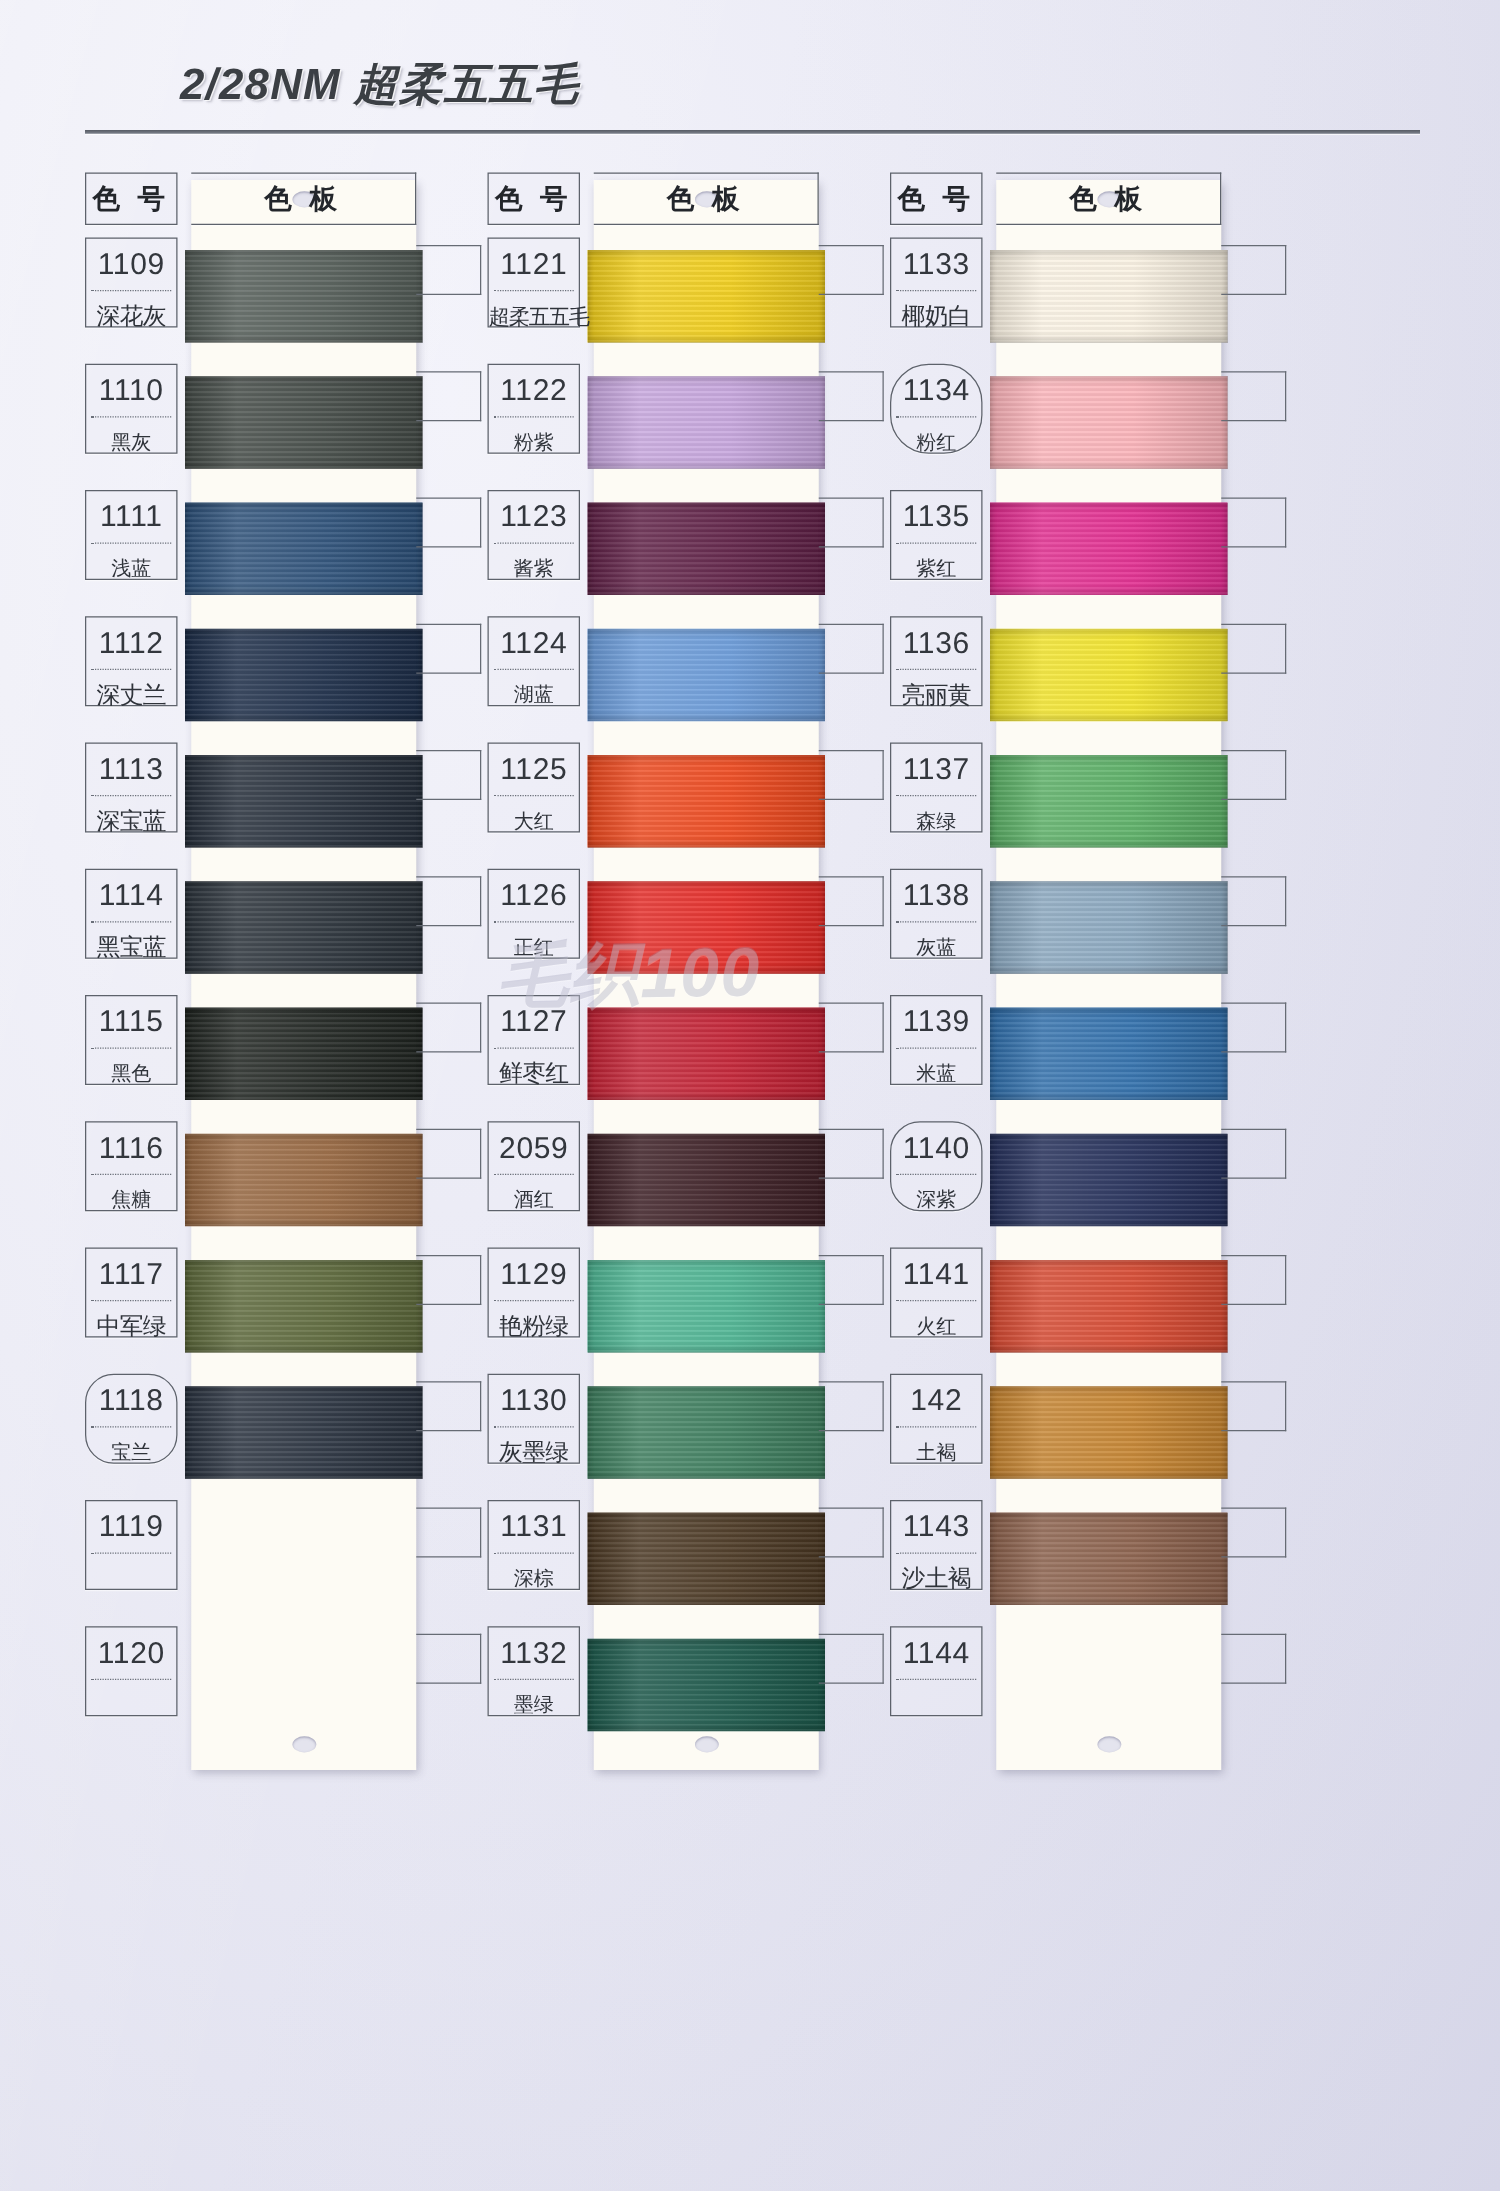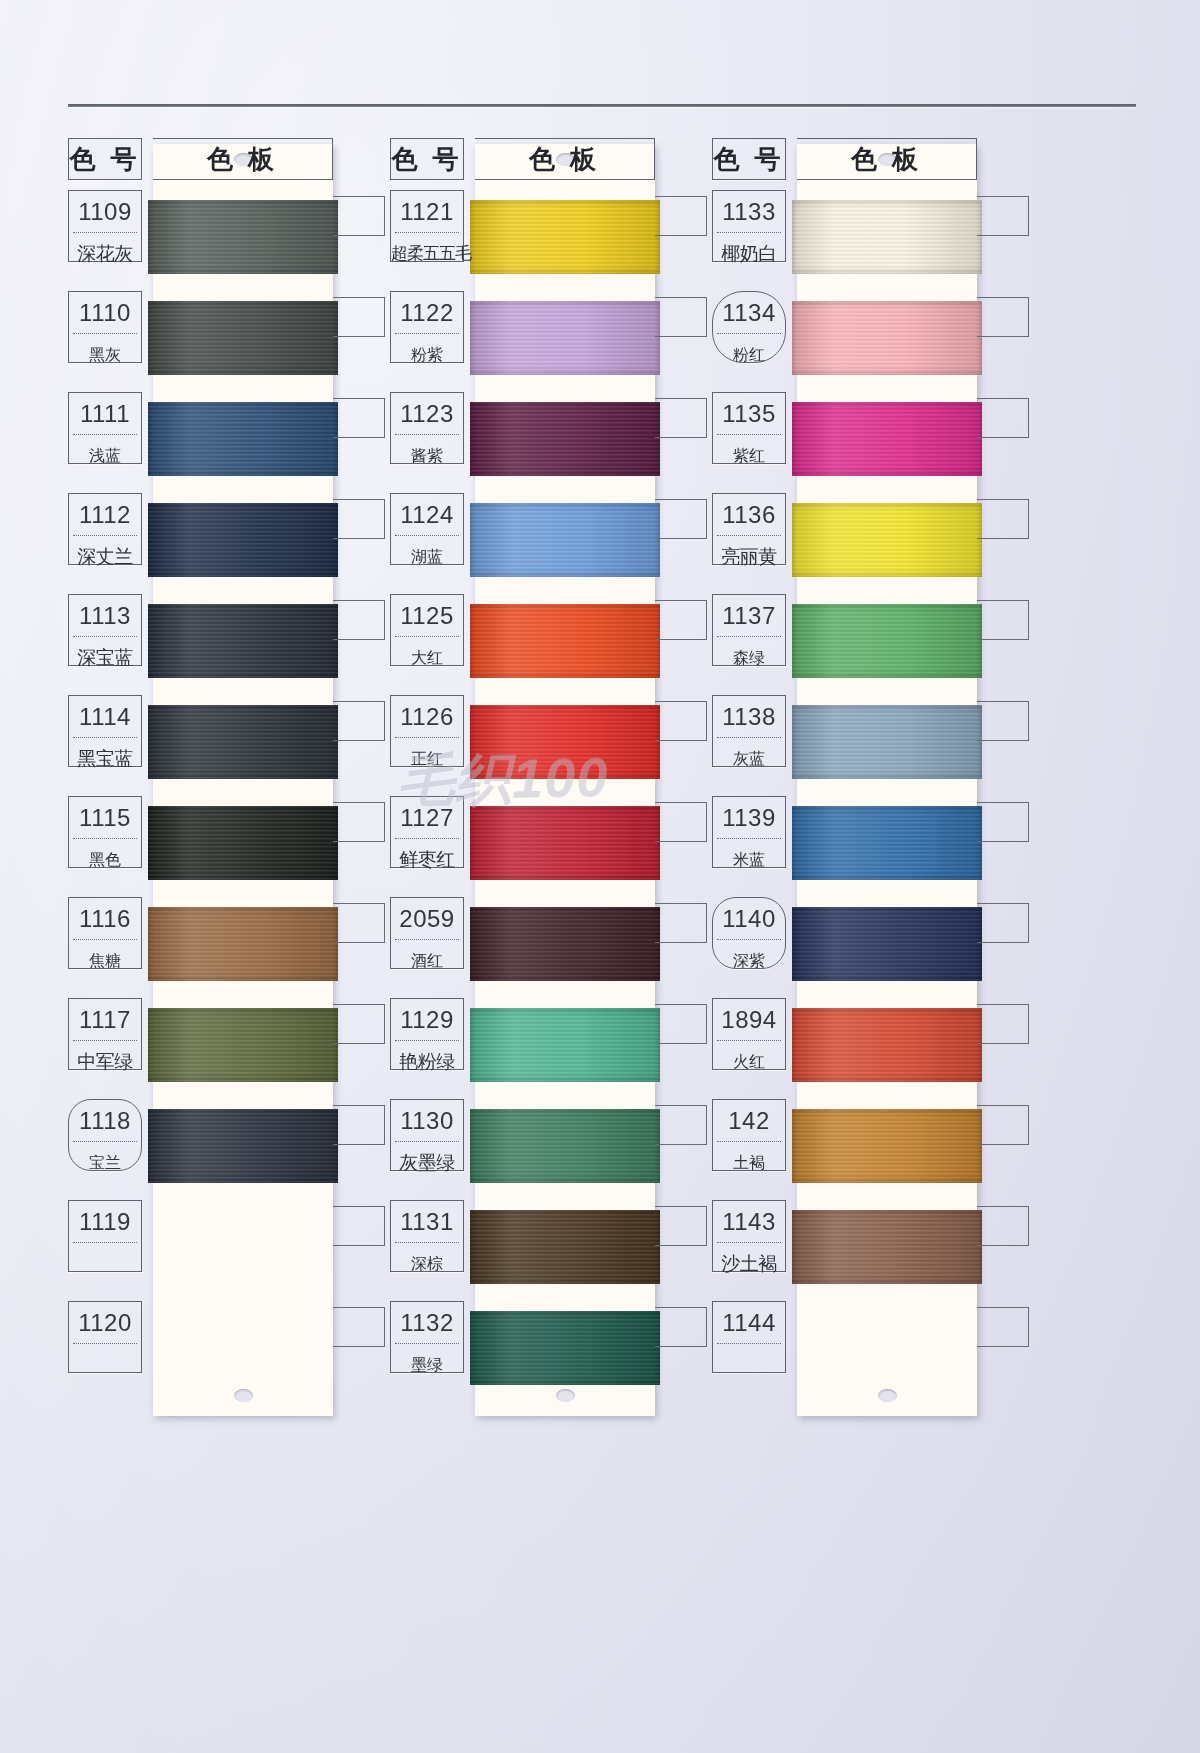--- a/index.html
+++ b/index.html
@@ -103,21 +103,21 @@
     height:0;border-top:1.7px dotted #6b707a;margin:0 4px;
   }
   .cell .code-name{
     height:41px;line-height:41px;text-align:center;
     font-size:16px;color:#2f333a;white-space:nowrap;
   }
   .cell .code-name.n4{font-size:17px;letter-spacing:-1px;}
   .cell .code-name.n3{font-size:19px;letter-spacing:-.5px;}
   .cell.head .hd{
     line-height:40px;text-align:center;
-    font-size:26px;font-weight:bold;color:#23262b;letter-spacing:4px;
+    font-size:22px;font-weight:bold;color:#23262b;letter-spacing:4px;
   }
 
   
   .stub{
     position:absolute;width:52px;height:40px;
     border:1.6px solid #666b74;border-left:none;
     box-sizing:border-box;
   }
 
   
@@ -130,20 +130,21 @@
     text-shadow:0 1px 0 rgba(255,255,255,.25);
     pointer-events:none;
   }
 </style>
 </head>
 <body>
 
 <div class="paper"></div>
 
 <div class="header">
+  <div class="title">2/28NM 超柔五五毛</div>
 </div>
 <div class="rule"></div>
 
 <div class="board" id="board">
     <div class="column col-0">
       <div class="strip" style="top: 6px; height: 1272px;">
         <div class="punch"></div>
         <div class="punch punch-b"></div>
         <div class="swatches">
           <div class="swatch" title="1109" style="background: rgb(86, 95, 90); top: 56px; height: 74px;">
@@ -500,21 +501,21 @@
         <div class="code-name">米蓝</div>
       </div>
       <div class="stub" style="left: 265px; top: 664px;"></div>
       <div class="cell code" style="top: 759px; border-radius: 24px;">
         <div class="code-no">1140</div>
         <div class="divider"></div>
         <div class="code-name">深紫</div>
       </div>
       <div class="stub" style="left: 265px; top: 765px;"></div>
       <div class="cell code" style="top: 860px;">
-        <div class="code-no">1894</div>
+        <div class="code-no">1141</div>
         <div class="divider"></div>
         <div class="code-name">火红</div>
       </div>
       <div class="stub" style="left: 265px; top: 866px;"></div>
       <div class="cell code" style="top: 961px;">
         <div class="code-no">142</div>
         <div class="divider"></div>
         <div class="code-name">土褐</div>
       </div>
       <div class="stub" style="left: 265px; top: 967px;"></div>

